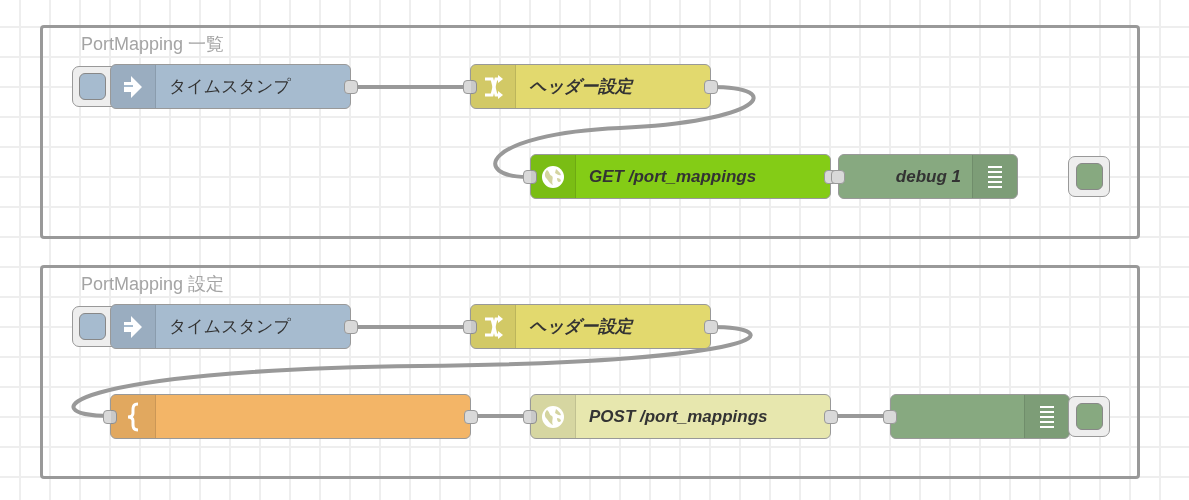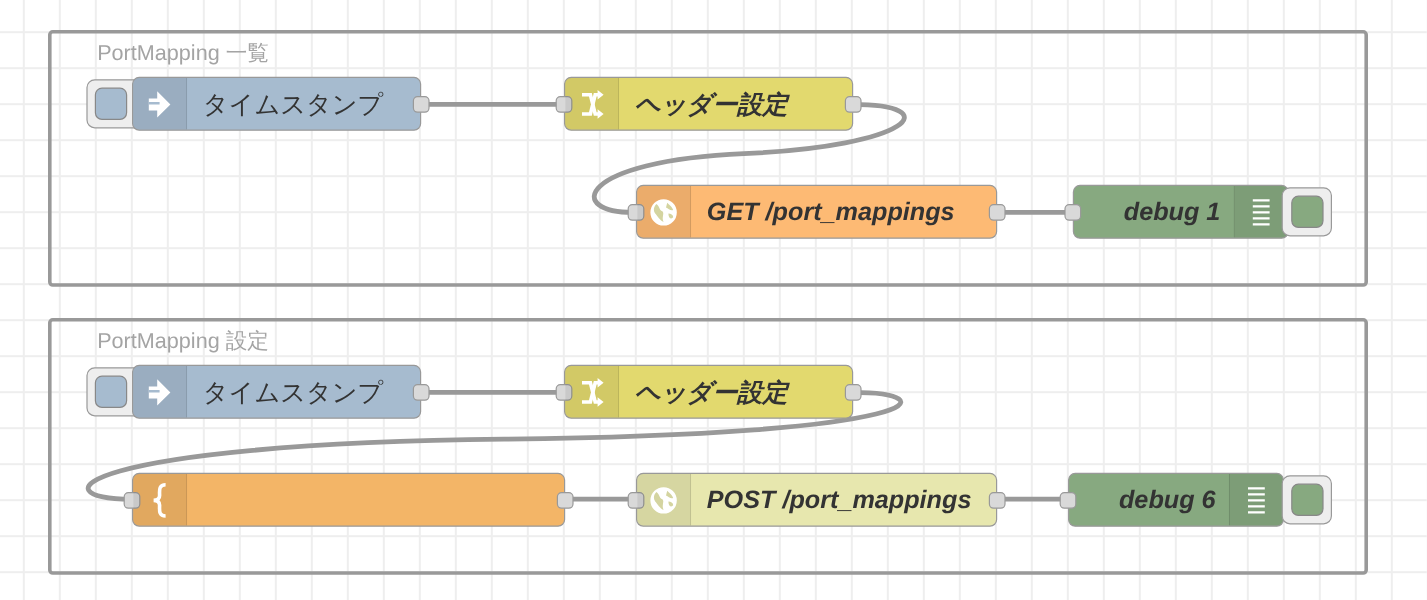--- a/index.html
+++ b/index.html
@@ -31,21 +31,21 @@
     background: rgba(0,0,0,0.07); border-right: 1px solid rgba(0,0,0,0.1);
     border-radius: 5px 0 0 5px;
     display: flex; align-items: center; justify-content: center;
   }
   .node .icon-area.right {
     left: auto; right: 0; border-right: none; border-left: 1px solid rgba(0,0,0,0.1);
     border-radius: 0 5px 5px 0;
   }
   .node .label {
     position: absolute; top: 0; bottom: 0; display: flex; align-items: center;
-    font-size: 21px; color: #333333; white-space: nowrap;
+    font-size: 17px; color: #333333; white-space: nowrap;
   }
   .node .label.italic { font-style: italic; font-weight: bold; }
   .port {
     position: absolute; width: 14px; height: 14px; box-sizing: border-box;
     background: #d9d9d9; border: 1px solid #999999; border-radius: 4px;
     top: 15px;
   }
   .port.in { left: -8px; }
   .port.out { right: -8px; }
   .inject-btn {
@@ -111,33 +111,33 @@
           <path d="M3 6 L10 6 L14 22 L18 22"></path>
           <path d="M3 22 L10 22 L14 6 L18 6"></path>
         </g>
         <path d="M16 2 L21 6 L16 10 Z M16 18 L21 22 L16 26 Z" fill="#fff"></path>
       </svg>
   </div>
   <span class="label italic" style="left:58px;">ヘッダー設定</span>
   <div class="port out"></div>
 </div>
 
-<div class="node" style="left:530px;top:154px;width:301px;background:#fdba74;text-align:center;">
+<div class="node" style="left:530px;top:154px;width:301px;background:#84cc16;text-align:center;">
   <div class="port in"></div>
   <div class="icon-area">
     <svg width="24" height="24" viewBox="0 0 24 24">
         <circle cx="12" cy="12" r="11" fill="#fff"></circle>
         <path d="M6 5 C9 7 8 10 11 11 C13 13 10 16 12 20 C9 19 7 15 5 13 C3 10 4 7 6 5 Z M15 4 C17 6 19 7 20 10 C18 11 16 9 14 8 Z M16 13 C18 13 20 14 20 16 C18 18 16 17 16 13 Z" fill="#d4d4a0"></path>
       </svg>
   </div>
   <span class="label italic" style="left:58px;">GET /port_mappings</span>
   <div class="port out"></div>
 </div>
 
-<div class="node" style="left:894px;top:154px;width:180px;background:#87a980;">
+<div class="node" style="left:838px;top:154px;width:180px;background:#87a980;">
   <div class="port in"></div>
   <span class="label italic" style="right:56px;">debug 1</span>
   <div class="icon-area right">
     <svg width="16" height="26" viewBox="0 0 16 26">
         <g stroke="#fff" stroke-width="2">
           <path d="M1 3 H15 M1 8 H15 M1 13 H15 M1 18 H15 M1 23 H15"></path>
         </g>
       </svg>
   </div>
 </div>
@@ -191,21 +191,20 @@
         <circle cx="12" cy="12" r="11" fill="#fff"></circle>
         <path d="M6 5 C9 7 8 10 11 11 C13 13 10 16 12 20 C9 19 7 15 5 13 C3 10 4 7 6 5 Z M15 4 C17 6 19 7 20 10 C18 11 16 9 14 8 Z M16 13 C18 13 20 14 20 16 C18 18 16 17 16 13 Z" fill="#d4d4a0"></path>
       </svg>
   </div>
   <span class="label italic" style="left:58px;">POST /port_mappings</span>
   <div class="port out"></div>
 </div>
 
 <div class="node" style="left:890px;top:394px;width:180px;background:#87a980;">
   <div class="port in"></div>
-  <span class="label italic" style="right:56px;">debug 6</span>
   <div class="icon-area right">
     <svg width="16" height="26" viewBox="0 0 16 26">
         <g stroke="#fff" stroke-width="2">
           <path d="M1 3 H15 M1 8 H15 M1 13 H15 M1 18 H15 M1 23 H15"></path>
         </g>
       </svg>
   </div>
 </div>
 <div class="debug-btn" style="left:1068px;top:396px;">
   <div class="inner"></div>

